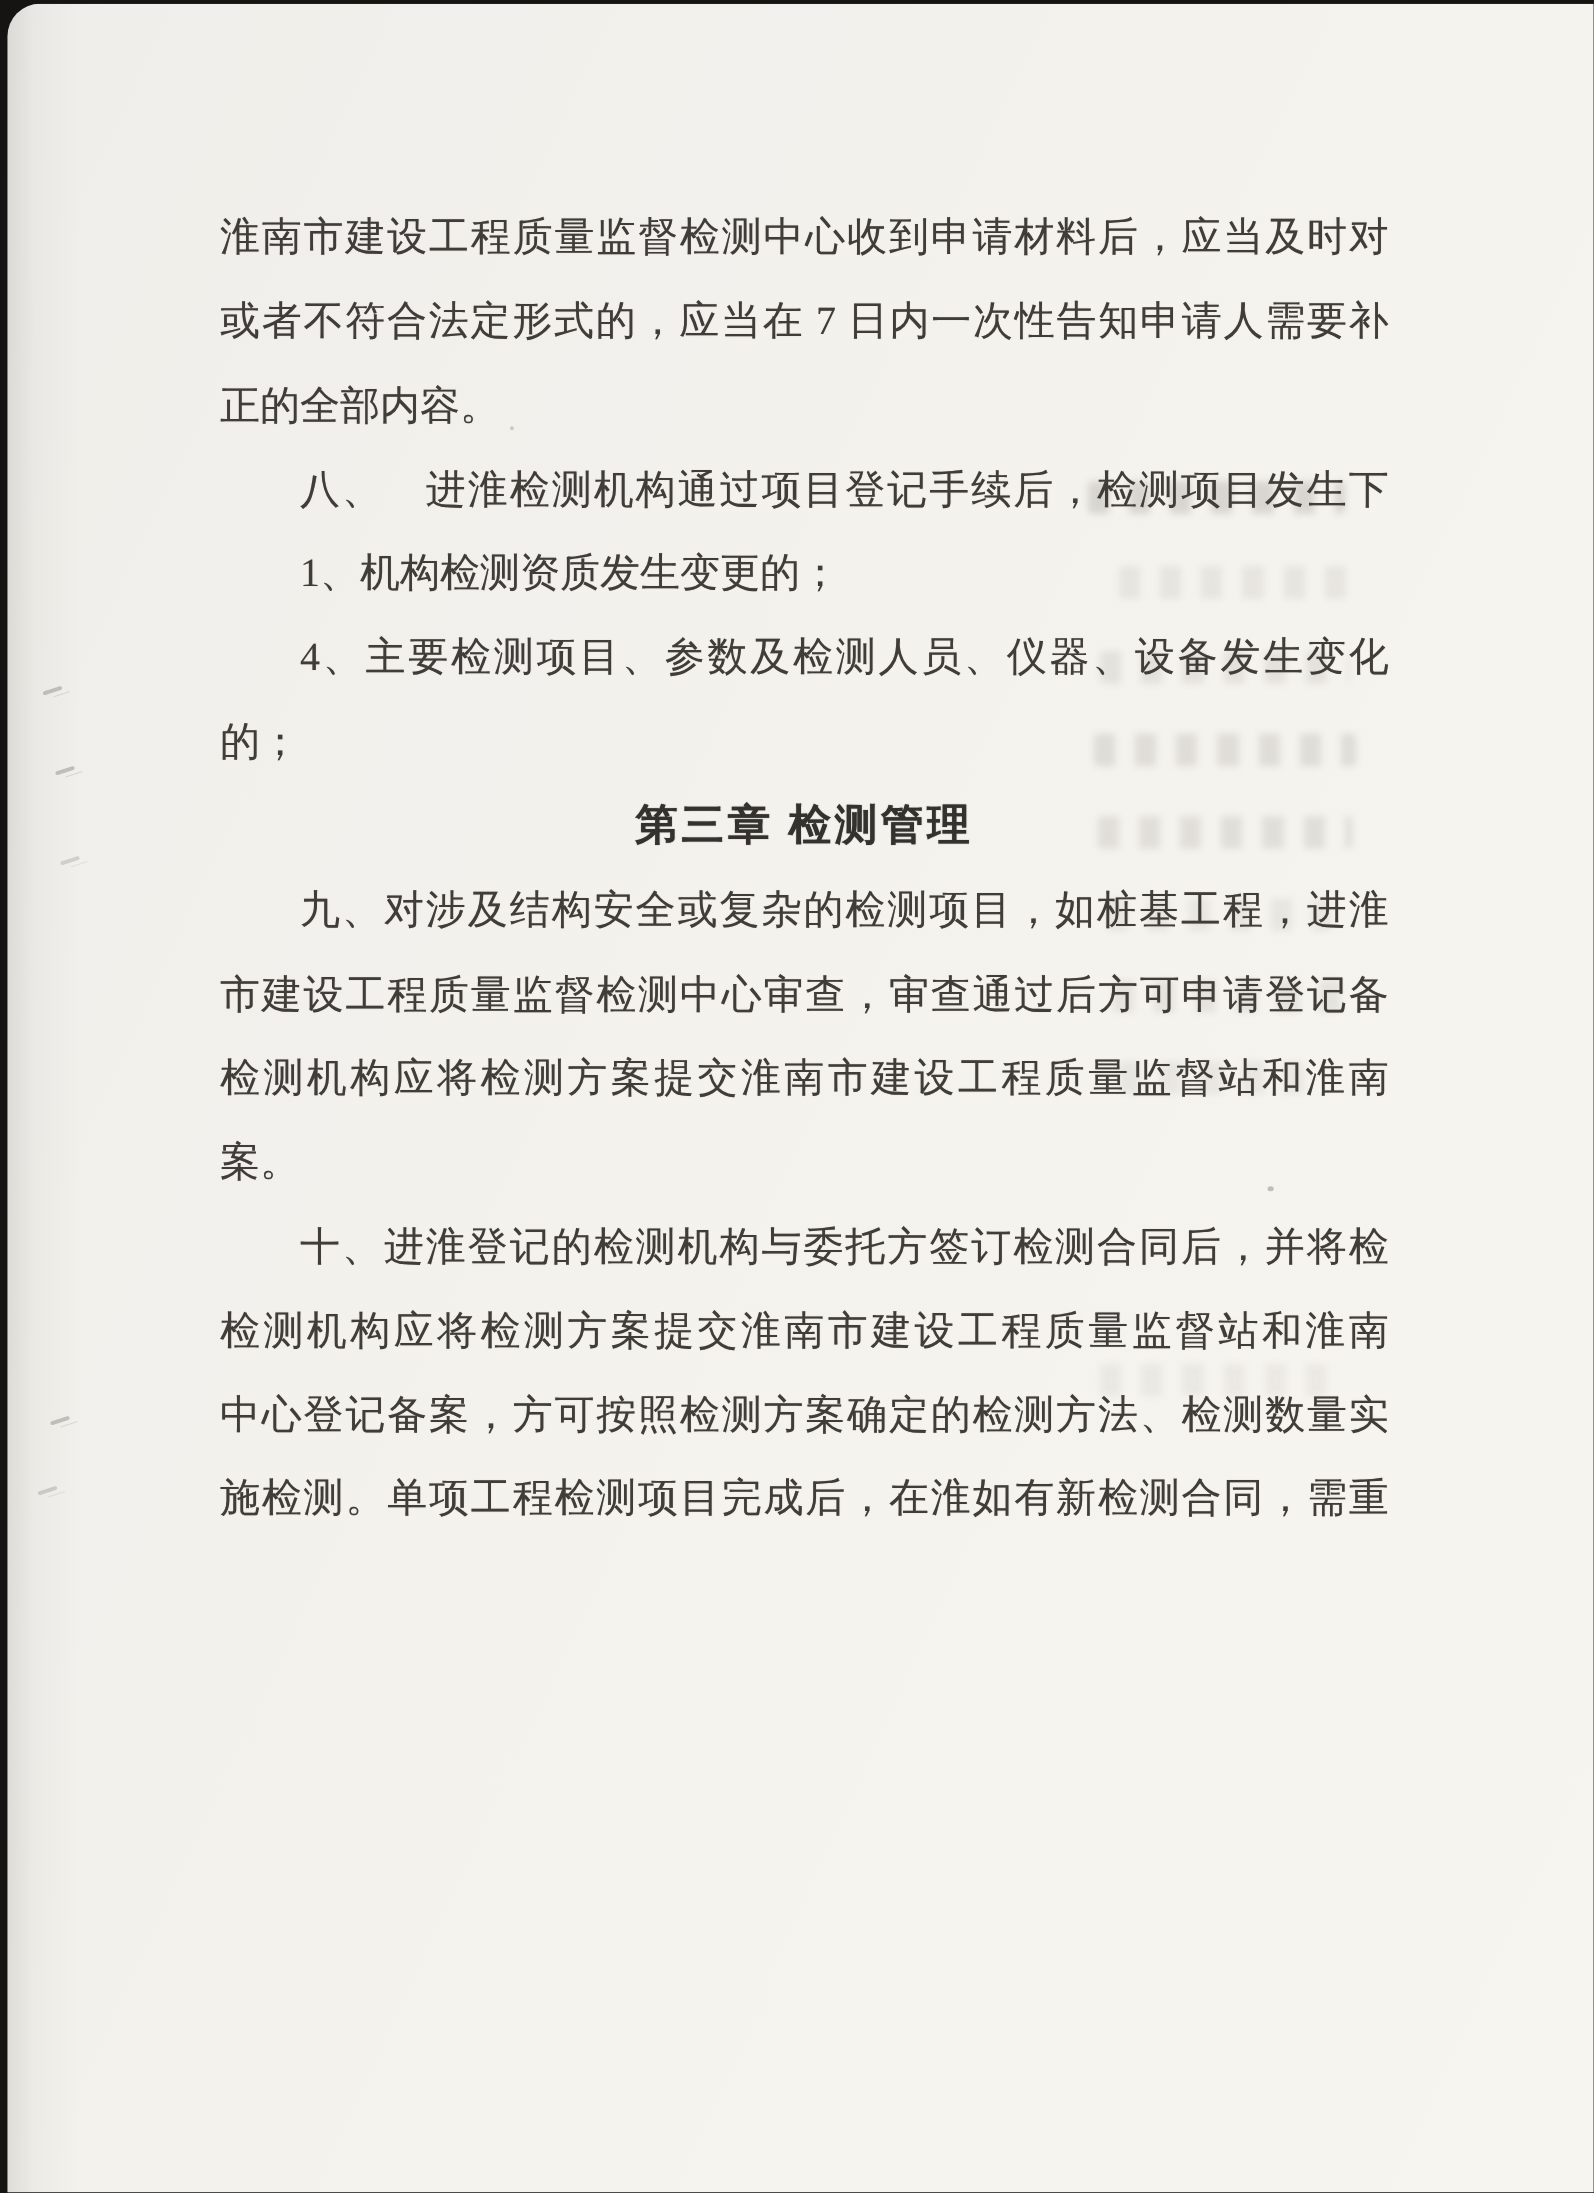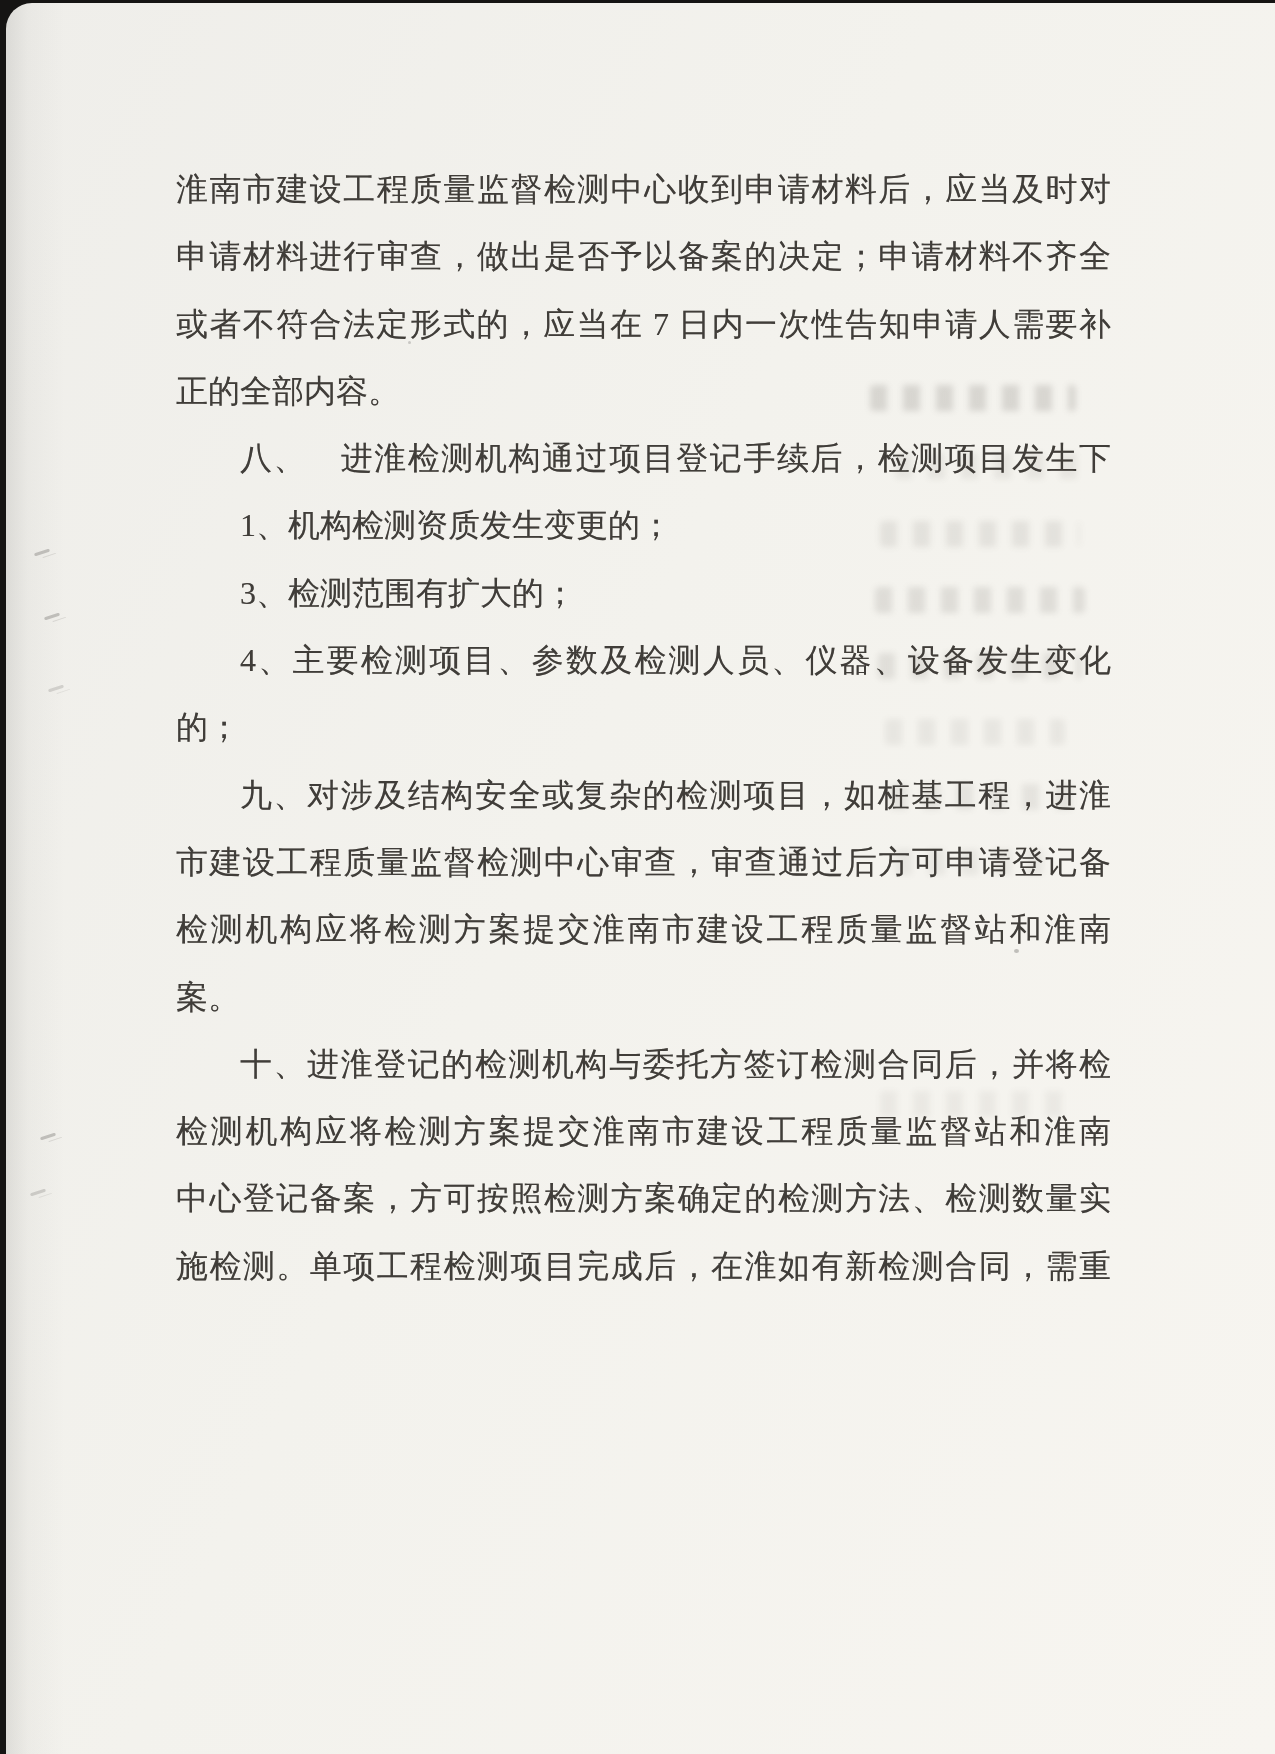--- a/index.html
+++ b/index.html
@@ -78,28 +78,27 @@
   <div class="squiggle" style="left:28px;top:548px;"></div>
   <div class="squiggle" style="left:38px;top:612px;"></div>
   <div class="squiggle" style="left:42px;top:684px;opacity:0.35;"></div>
   <div class="squiggle" style="left:34px;top:1132px;"></div>
   <div class="squiggle" style="left:24px;top:1188px;opacity:0.4;"></div>
   <div class="speck" style="left:1008px;top:946px;width:5px;height:4px;opacity:0.5;"></div>
   <div class="speck" style="left:402px;top:338px;width:3px;height:3px;opacity:0.4;"></div>
 
   <div class="doc-text">
       <div class="line fill">淮南市建设工程质量监督检测中心收到申请材料后，应当及时对</div>
-      <div class="line fill">申请材料进行审查，做出是否予以备案的决定；申请材料不齐全</div>
       <div class="line fill">或者不符合法定形式的，应当在 7 日内一次性告知申请人需要补</div>
       <div class="line">正的全部内容。</div>
       <div class="line indent fill">八、　进淮检测机构通过项目登记手续后，检测项目发生下</div>
       <div class="line indent">1、机构检测资质发生变更的；</div>
-      <div class="line indent">3、检测范围有扩大的；</div>
       <div class="line indent fill">4、主要检测项目、参数及检测人员、仪器、设备发生变化</div>
       <div class="line">的；</div>
+      <div class="line heading">第三章 检测管理</div>
       <div class="line indent fill">九、对涉及结构安全或复杂的检测项目，如桩基工程，进淮</div>
       <div class="line fill">市建设工程质量监督检测中心审查，审查通过后方可申请登记备</div>
       <div class="line fill">检测机构应将检测方案提交淮南市建设工程质量监督站和淮南</div>
       <div class="line">案。</div>
       <div class="line indent fill">十、进淮登记的检测机构与委托方签订检测合同后，并将检</div>
       <div class="line fill">检测机构应将检测方案提交淮南市建设工程质量监督站和淮南</div>
       <div class="line fill">中心登记备案，方可按照检测方案确定的检测方法、检测数量实</div>
       <div class="line fill">施检测。单项工程检测项目完成后，在淮如有新检测合同，需重</div>
     </div>
 </div>

